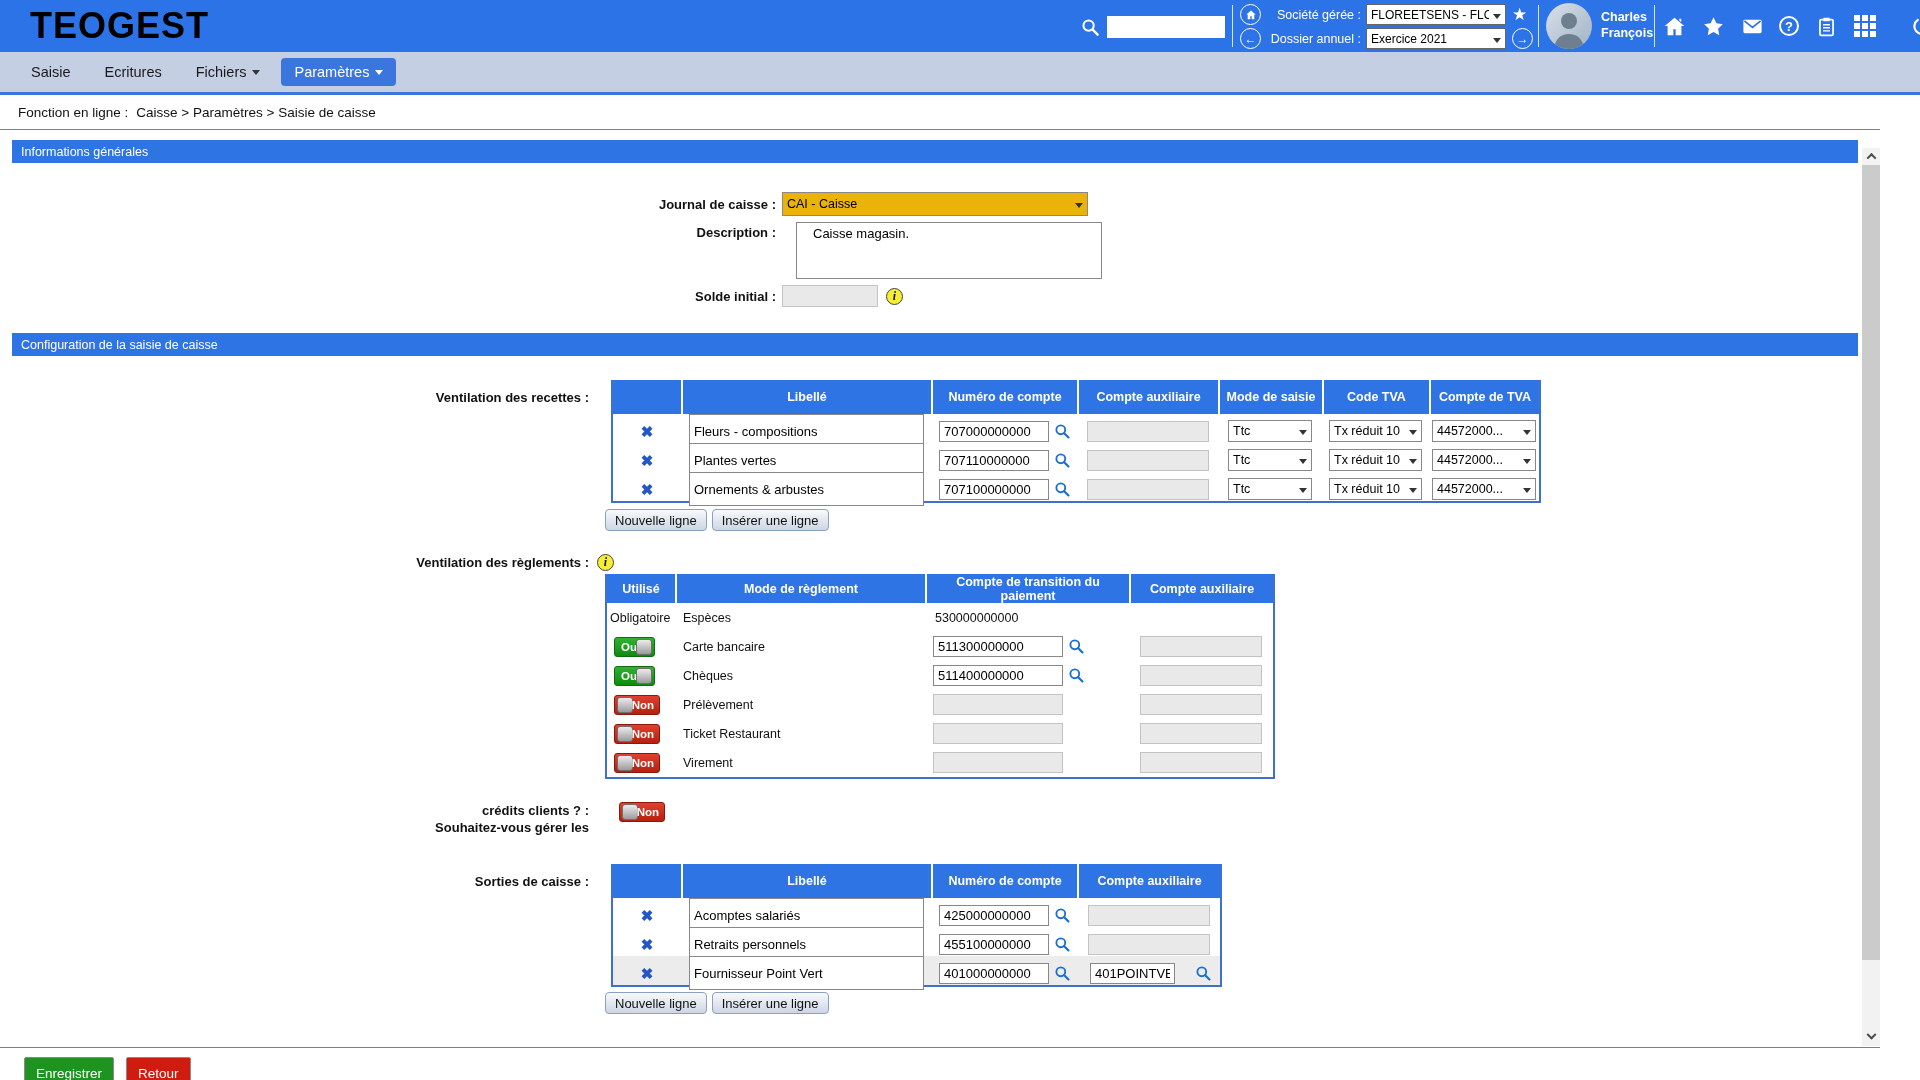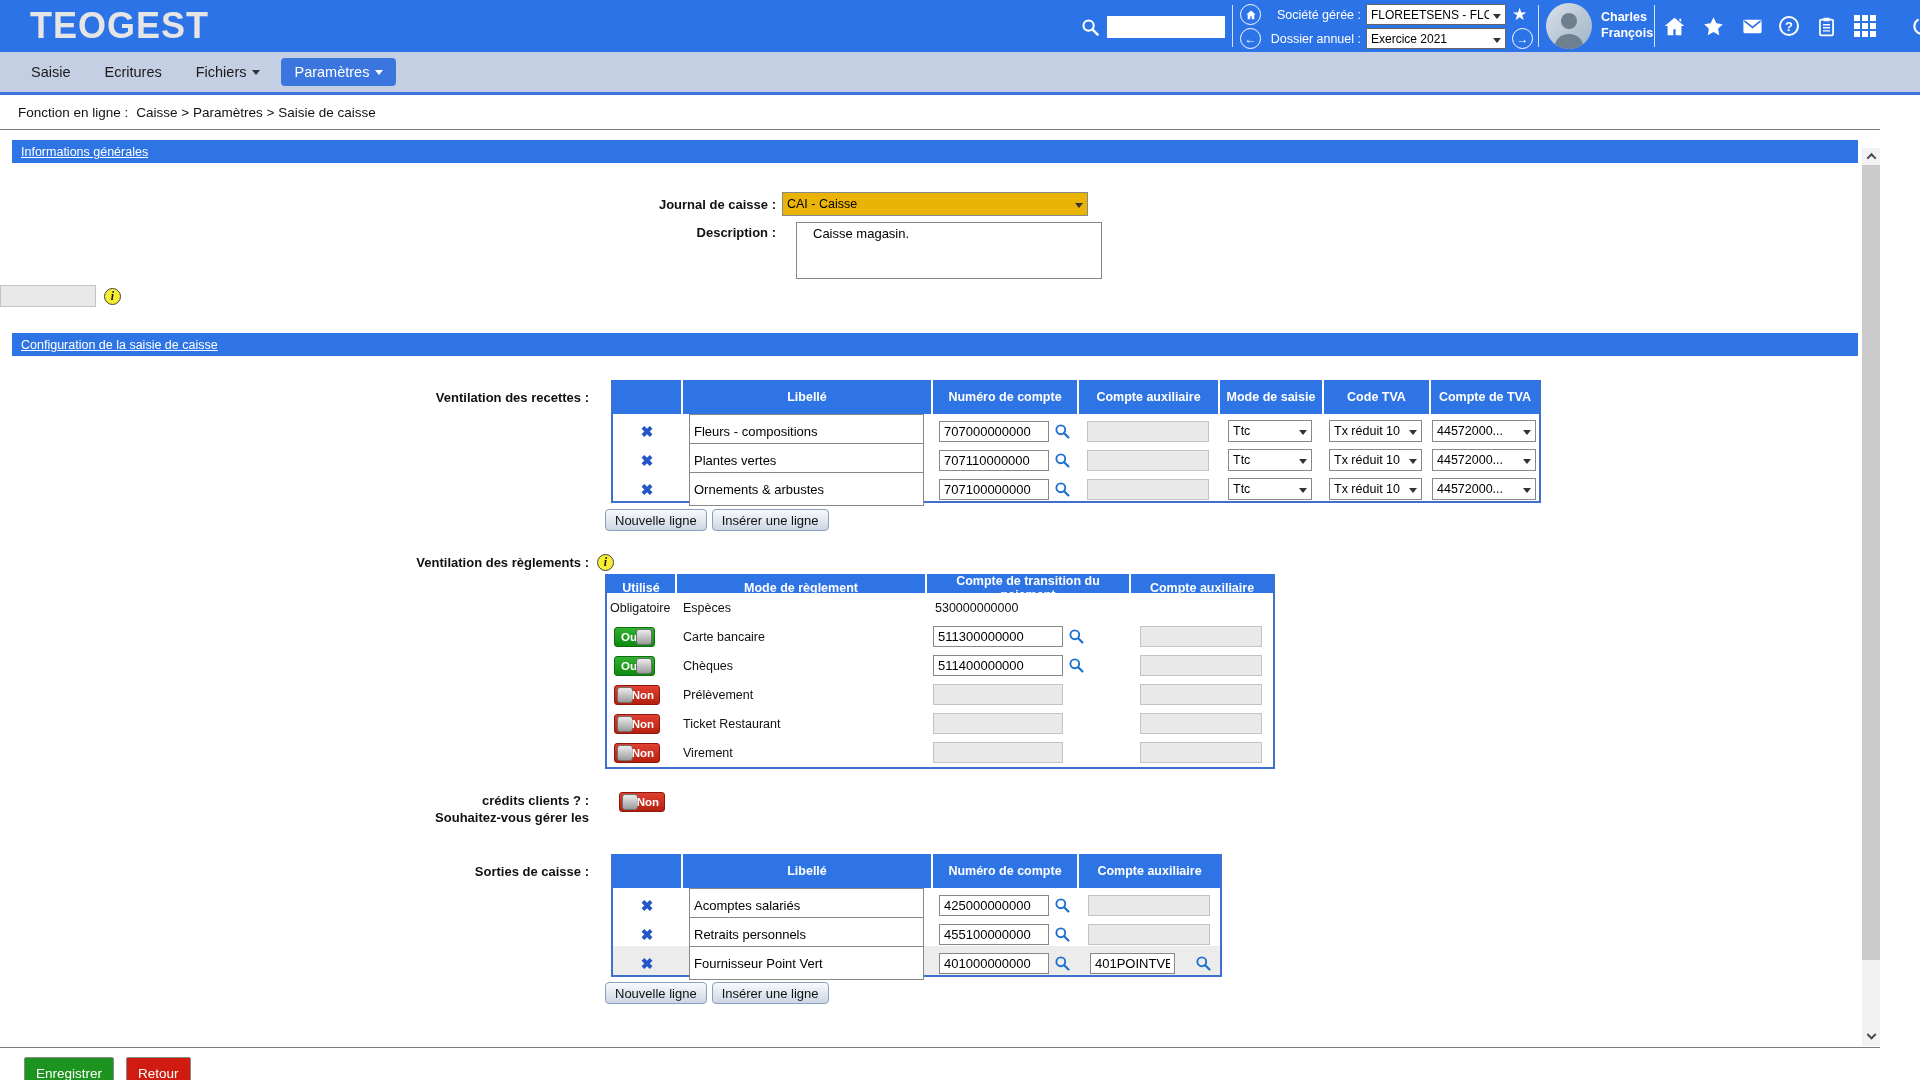--- a/index.html
+++ b/index.html
@@ -1,21 +1,21 @@
 <!DOCTYPE html>
 <html><head>
 <meta charset="utf-8">
 <style>
   * { box-sizing: border-box; margin: 0; padding: 0; }
   html,body { width:1920px; height:1080px; background:#fff; overflow:hidden;
               font-family:"Liberation Sans", sans-serif; color:#111; }
 
   
   .header { height:52px; background:#2d73e8; position:relative; display:flex; align-items:center; }
-  .logo { margin-left:30px; color:#e5e5e5; font-size:36px; font-weight:bold; letter-spacing:1px; }
+  .logo { margin-left:30px; color:#000000; font-size:36px; font-weight:bold; letter-spacing:1px; }
   .hsep { position:absolute; top:5px; height:42px; width:1px; background:rgba(255,255,255,.8); }
   .searchbox { position:absolute; left:1078px; top:15px; display:flex; align-items:center; gap:5px; }
   .search-inp { width:118px; height:22px; border:none; background:#fff; font-size:12px; padding:0 4px; }
   .ctxblock { position:absolute; left:1240px; top:4px; }
   .ctxrow { display:flex; align-items:center; height:21px; margin-bottom:3px; color:#fff; font-size:12.5px; }
   .circ { width:21px; height:21px; min-width:21px; border:1.5px solid #fff; border-radius:50%;
           display:flex; align-items:center; justify-content:center; color:#fff; font-size:12px; line-height:1; }
   .ctxlab { width:93px; text-align:right; margin:0 5px 0 7px; white-space:nowrap; }
   .selwrap { position:relative; display:inline-flex; align-items:center; }
   .selwrap::after { content:""; position:absolute; right:5px; top:50%; margin-top:-1px;
@@ -42,21 +42,21 @@
   .mitem.active .car { border-top-color:#fff; }
 
   
   .breadcrumb { height:35px; display:flex; align-items:center; padding-left:18px; font-size:13.5px; position:relative; }
   .breadcrumb::after { content:""; position:absolute; left:0; bottom:0; width:1880px; border-bottom:1px solid #7e7e7e; }
   .breadcrumb .path { margin-left:8px; }
 
   
   .content { position:relative; height:907px; }
   .sectionbar { margin:0 62px 0 12px; height:23px; background:#2e74e4; color:#fff;
-                font-size:12.5px; display:flex; align-items:center; padding-left:9px;text-decoration:underline; }
+                font-size:12.5px; display:flex; align-items:center; padding-left:9px; }
   .frow { display:flex; align-items:center; }
   .frow.top { align-items:flex-start;gap:14px; }
   .flabel { width:782px; text-align:right; font-weight:bold; font-size:13px; padding-right:6px; }
   .inp { height:22px; border:1px solid #888; font-size:13px; padding:0 4px; background:#fff;
          font-family:"Liberation Sans", sans-serif; }
   .inp.dis { background:#e9e9e9; border-color:#c3c3c3; }
   .sel { height:22px; border:1px solid #888; background:#fff; font-size:12.5px;
          appearance:none; -webkit-appearance:none; padding:0 18px 0 4px; border-radius:0;
          font-family:"Liberation Sans", sans-serif; }
   .jsel { width:306px; height:24px; background:#eab308; }
@@ -274,20 +274,21 @@
     </select>
       </span>
   </div>
 
   <div class="frow top mt6">
     <div class="flabel" style="padding-top:3px">Description :</div>
     <textarea class="desc" style="">Caisse magasin.</textarea>
   </div>
 
   <div class="frow mt6">
+    <div class="flabel">Solde initial :</div>
     <input class="inp dis" style="width: 96px;" disabled="" value="">
     <span class="info" style="margin-left:8px">i</span>
   </div>
 
   <div class="sectionbar mt26">Configuration de la saisie de caisse</div>
 
   <div class="frow top mt24">
     <div class="tlabel pt10">Ventilation des recettes :</div>
     <div class="tbl">
       <div class="tr thead g-rec">
@@ -413,21 +414,21 @@
     <button class="lnbtn">Nouvelle ligne</button>
     <button class="lnbtn">Insérer une ligne</button>
   </div>
 
   <div class="frow mt23">
     <div class="tlabel">Ventilation des règlements :</div>
     <span class="info">i</span>
   </div>
   <div class="mt3" style="margin-left:605px">
     <div class="tbl">
-      <div class="tr thead g-reg" style="height:19px">
+      <div class="tr thead g-reg" style="height:29px">
         <div>Utilisé</div>
         <div>Mode de règlement</div>
         <div>Compte de transition du paiement</div>
         <div>Compte auxiliaire</div>
       </div>
 
       <div class="tr g-reg">
         <div class="cell celltxt" style="padding-left:3px">Obligatoire</div>
         <div class="cell cl celltxt">Espèces</div>
         <div class="cell celltxt" style="padding-left:10px">530000000000</div>

